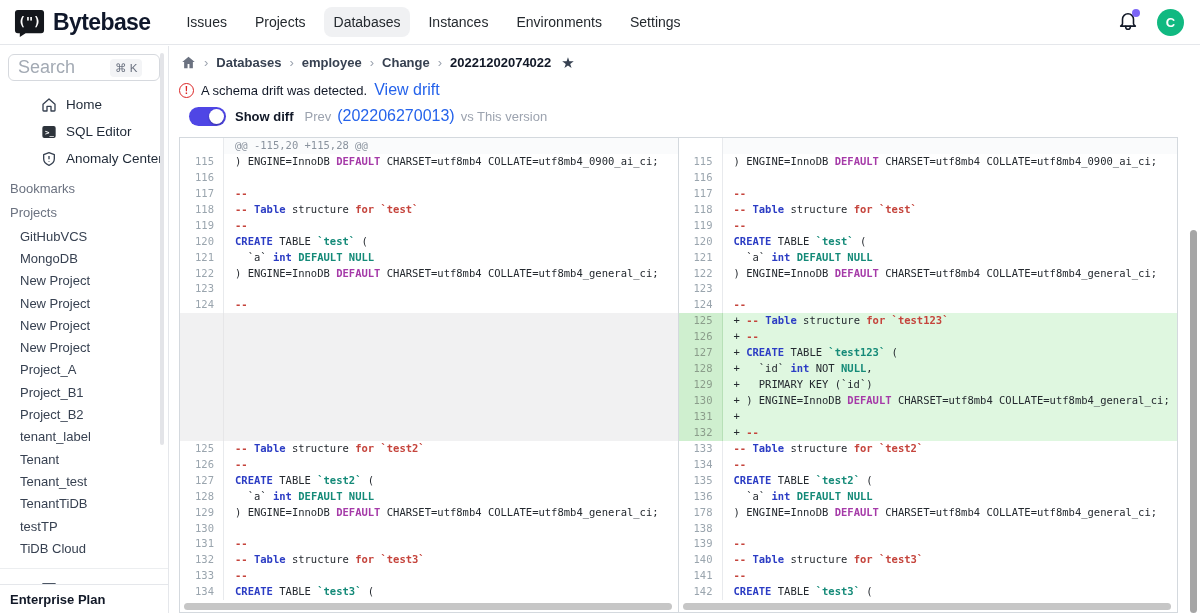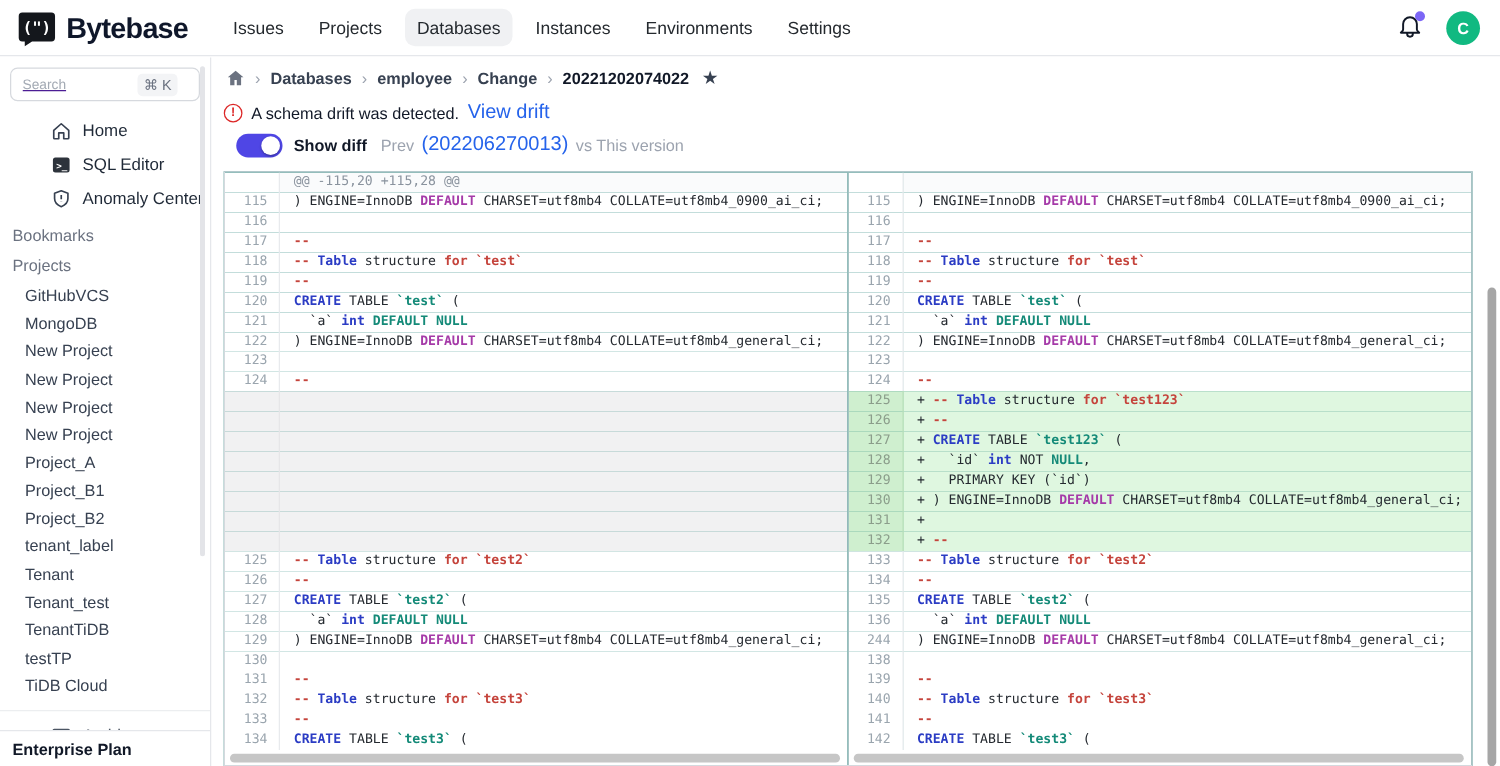--- a/index.html
+++ b/index.html
@@ -19,22 +19,22 @@
   .bell-wrap { position:relative; width:22px; height:22px; }
   .bell-dot { position:absolute; top:-2px; right:-1px; width:8px; height:8px; border-radius:50%; }
   .avatar { width:27px; height:27px; border-radius:50%; color:#fff; font-size:13px; font-weight:bold;
     display:flex; align-items:center; justify-content:center; }
 
   
   .sidebar { position:absolute; top:46px; left:0; width:169px; height:567px;
     border-right:1px solid #e5e7eb; background:#fff; }
   .search-box { margin:8px 8px 10px 8px; height:27px; border:1px solid #d6d9de; border-radius:6px;
     display:flex; align-items:center; padding:0 5px 0 9px; }
-  .search-box input { border:none; outline:none; width:92px; font-size:11px; color:#4c1d95;
-    font-family:"Liberation Sans", sans-serif;text-decoration:underline; }
+  .search-box input { border:none; outline:none; width:92px; font-size:18px; color:#8b5cf6;
+    font-family:"Liberation Sans", sans-serif; }
   .search-box input::placeholder { color:#a3aab4; }
   .kbd { font-size:11.5px; color:#6b7280; background:#f3f4f6; border-radius:4px; padding:2px 5px; white-space:nowrap; }
   .side-item { display:flex; align-items:center; gap:9px; height:27px; padding-left:15px;
     font-size:13.5px; color:#1f2937; cursor:pointer;margin-left:25px; }
   .side-item .ic { width:17px; height:17px; flex:none; display:flex; align-items:center; justify-content:center; }
   .side-label { padding:9px 0 5px 10px; font-size:13px; color:#6b7280; }
   .proj-list {}
   .proj-item { height:22.3px; display:flex; align-items:center; padding-left:20px;
     font-size:13px; color:#374151; cursor:pointer; }
   .side-sep { border-top:1px solid #eceef0; margin-top:9px; }
@@ -57,21 +57,21 @@
   .link { font-size:16px; color:#2563eb; cursor:pointer; }
   .toggle-row { height:28px; display:flex; align-items:center; gap:9px; padding-left:19px; }
   .toggle { width:37px; height:19px; border-radius:10px; position:relative; cursor:pointer; }
   .toggle .knob { position:absolute; top:2px; right:2px; width:15px; height:15px; border-radius:50%;
     background:#fff; box-shadow:0 1px 2px rgba(0,0,0,.3); }
   .toggle-label { font-size:13px; font-weight:bold; color:#111827; }
   .muted { font-size:13px; color:#9ca3af; }
 
   
   .diff { position:absolute; top:91px; left:9px; width:999px; height:476px;
-    border:1px solid #d4d9de; background:#0f766e; display:flex; }
+    border:1px solid #d4d9de; background:#1d4ed8; display:flex; }
   .pane { width:50%; height:100%; position:relative; overflow:hidden; }
   .pane.left { border-right:1px solid #d4d9de; }
   .rows { position:absolute; top:0; left:0; right:0; }
   .d-row { display:flex; height:15.95px; line-height:15.95px;
     font-family:"DejaVu Sans Mono", monospace; font-size:10.5px; }
   .gut { width:44px; flex:none; text-align:right; padding-right:9px; color:#9aa5ae;
     border-right:1px solid #e8eaed; background:#fff; }
   .code { flex:1; white-space:pre; overflow:hidden; padding-left:11px; background:#fff; color:#24292f; }
   .d-row.hdr .code { background:#fafbfc; }
   .d-row.add .gut { background:#cfefcf; color:#8b9d8b; border-right-color:#b7e0b7; }
@@ -436,21 +436,21 @@
           </div>
           <div class="d-row ctx">
             <div class="gut">135</div>
             <div class="code"><span class="sg-k">CREATE </span><span class="sg-b">TABLE </span><span class="sg-t">`test2`</span><span class="sg-p"> (</span></div>
           </div>
           <div class="d-row ctx">
             <div class="gut">136</div>
             <div class="code"><span class="sg-p">  `a` </span><span class="sg-k">int </span><span class="sg-t">DEFAULT NULL</span></div>
           </div>
           <div class="d-row ctx">
-            <div class="gut">244</div>
+            <div class="gut">178</div>
             <div class="code"><span class="sg-p">) </span><span class="sg-b">ENGINE=InnoDB </span><span class="sg-m">DEFAULT </span><span class="sg-b">CHARSET=utf8mb4 COLLATE=utf8mb4_general_ci;</span></div>
           </div>
           <div class="d-row ctx">
             <div class="gut">138</div>
             <div class="code"></div>
           </div>
           <div class="d-row ctx">
             <div class="gut">139</div>
             <div class="code"><span class="sg-r">--</span></div>
           </div>

